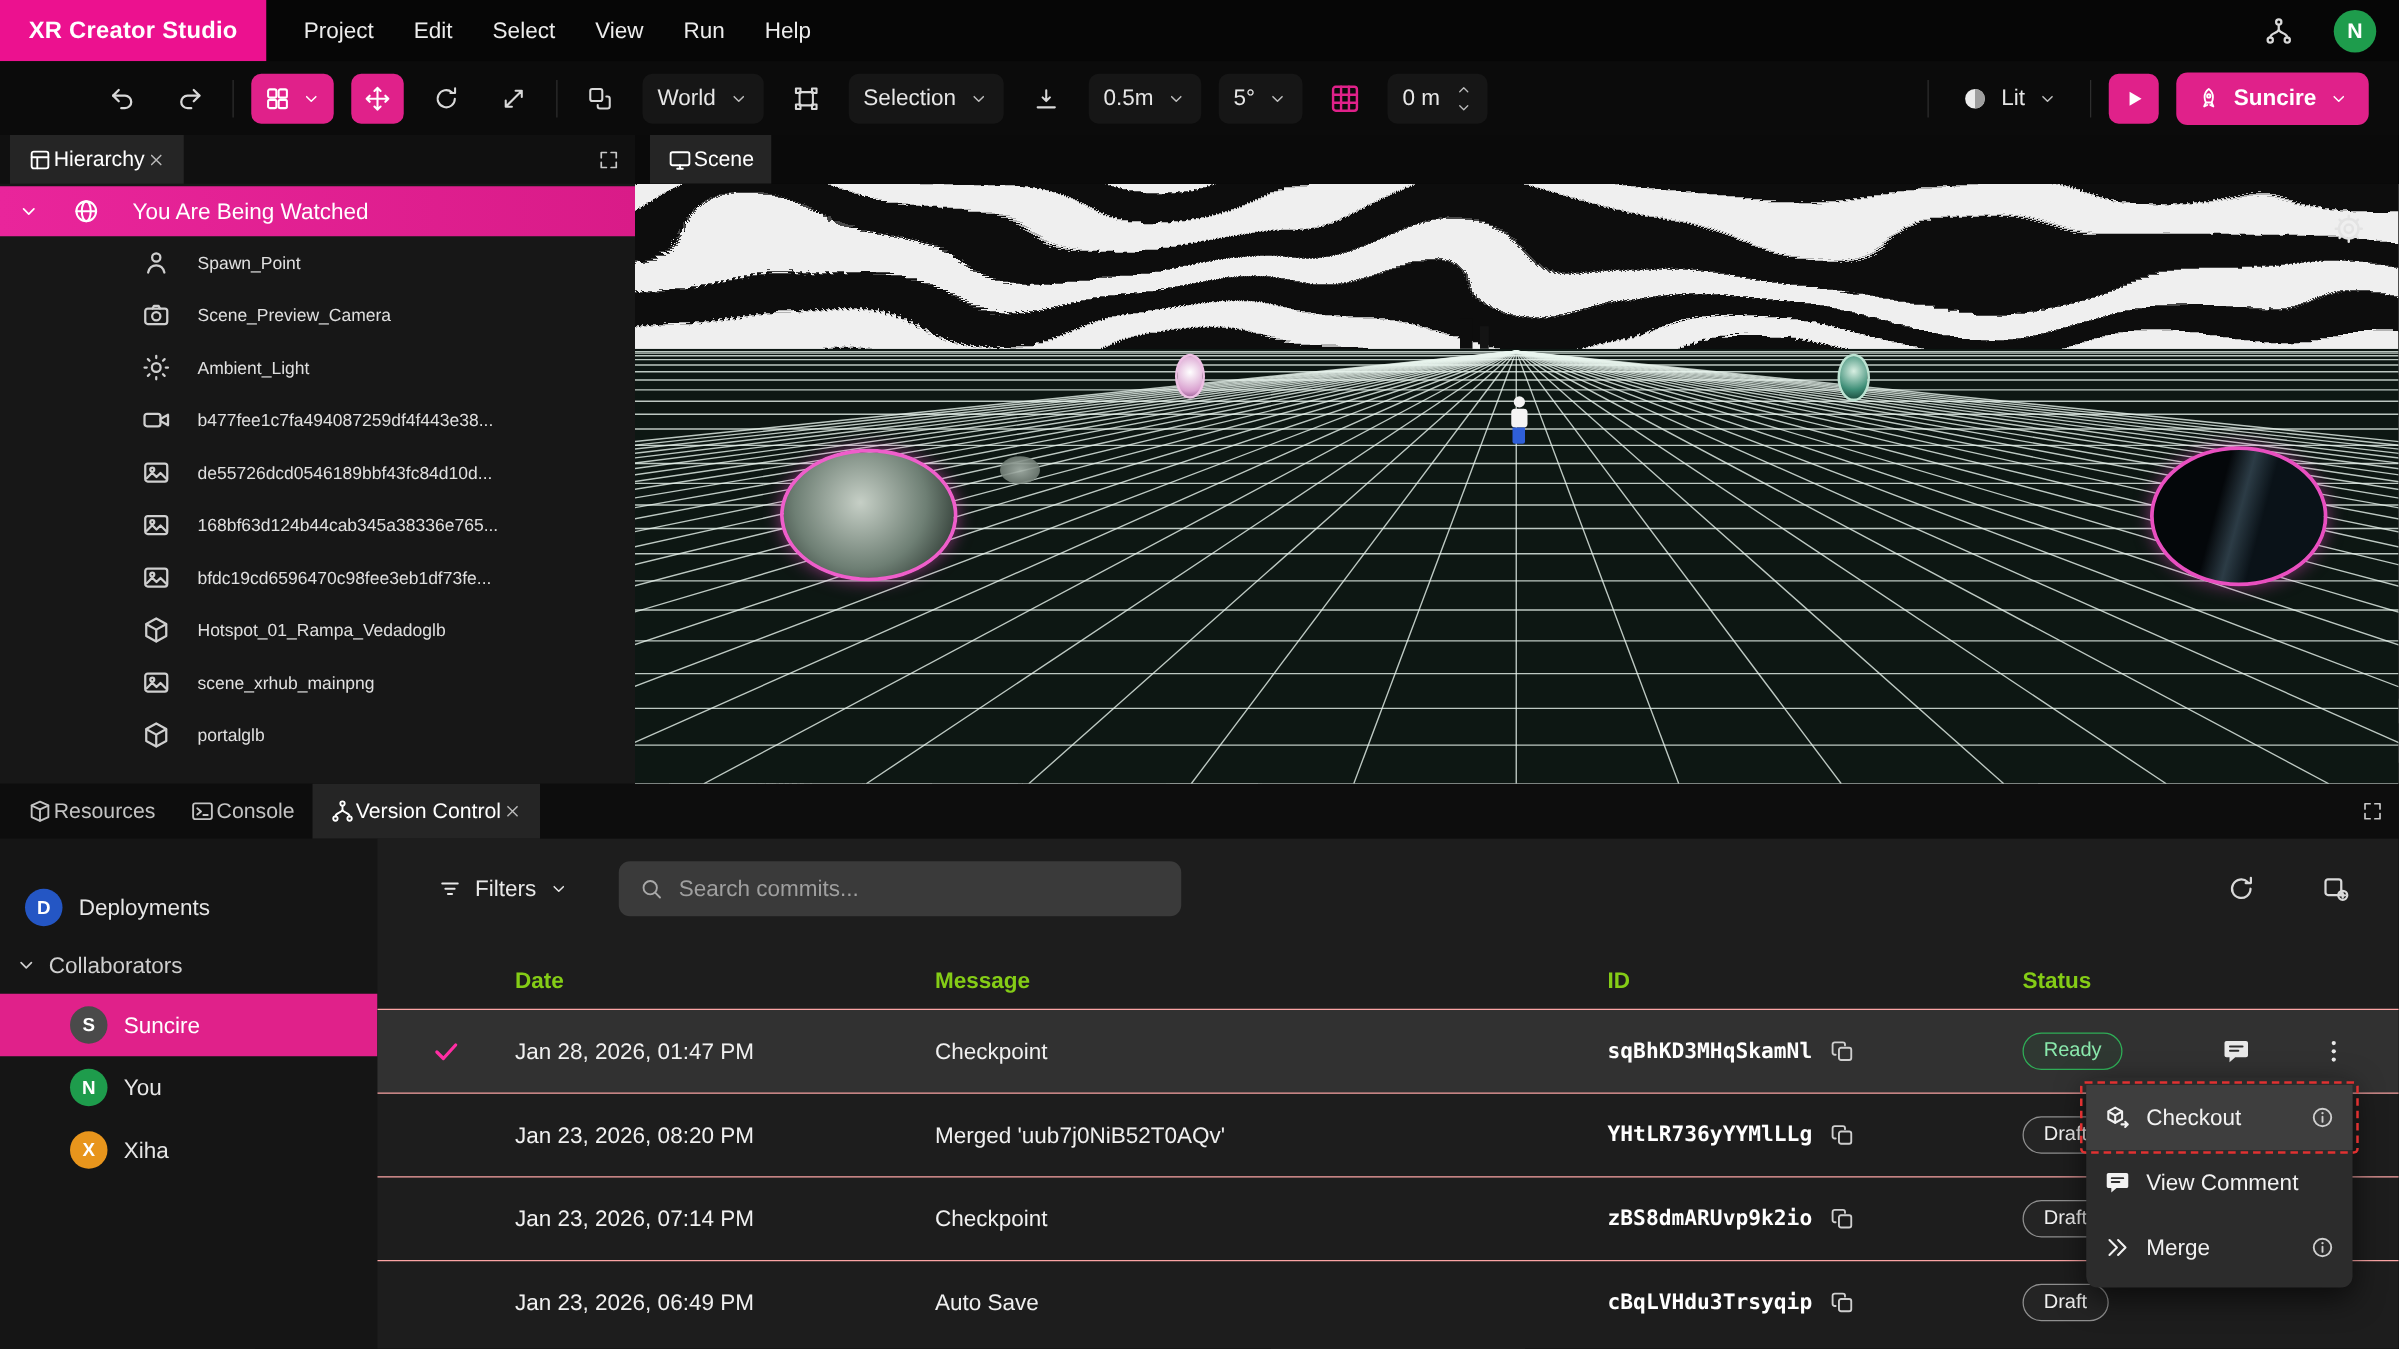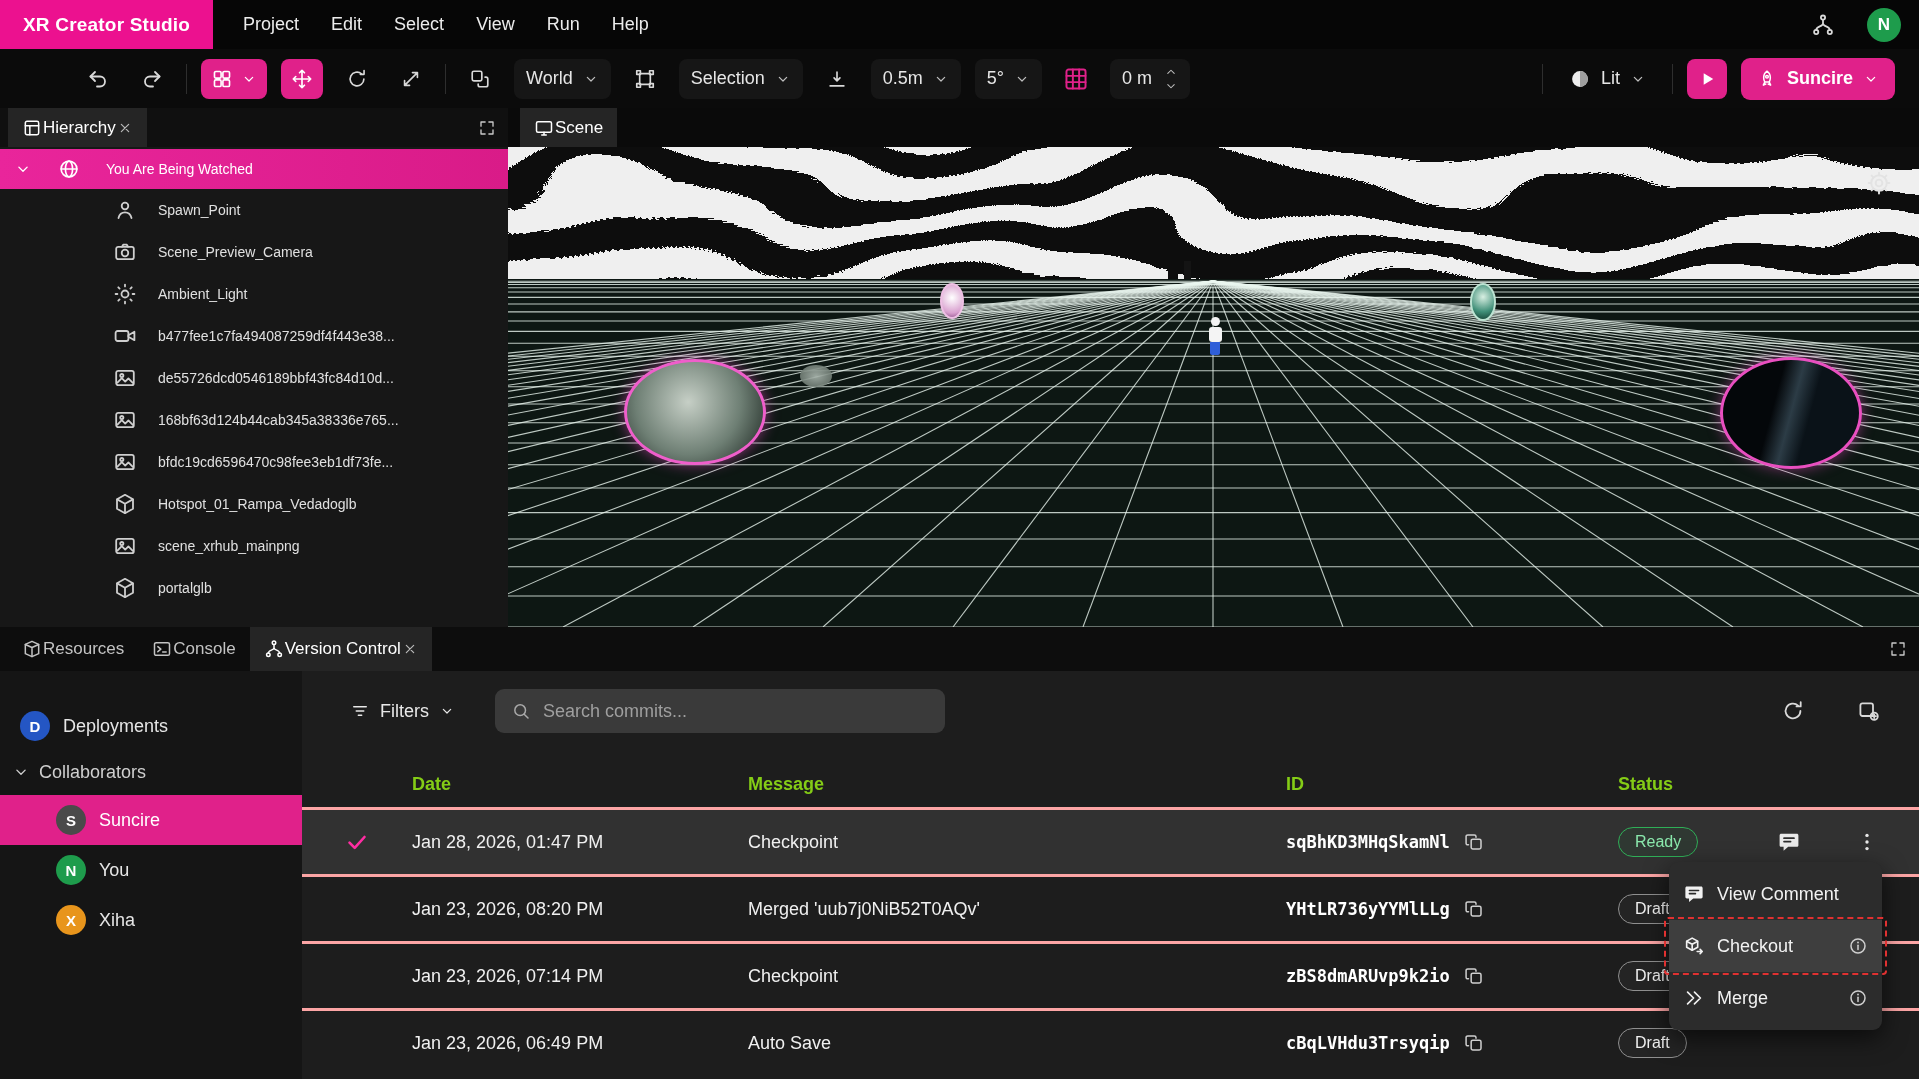--- a/index.html
+++ b/index.html
@@ -43,21 +43,21 @@
   .hierarchy{width:508px;flex:none;background:#171717;display:flex;flex-direction:column;}
   .tabstrip{height:39px;background:#101010;display:flex;align-items:center;flex:none;}
   .tab{display:flex;align-items:center;gap:1px;height:100%;padding:0 14px;font-size:17px;color:#c3c3c3;cursor:pointer;}
   .tab.active{background:#252525;color:#fff;}
   .tab .close{color:#b9b9b9;}
   .strip-spacer{flex:1}
   .strip-btn{margin-right:12px;color:#c9c9c9;background:none;border:none;cursor:pointer;display:flex;}
 
   .tree{flex:1;overflow:hidden;padding-top:2px;}
   .tree-root{height:40px;display:flex;align-items:center;gap:26px;padding-left:14px;
-    background:linear-gradient(90deg,#e9259b,#d91b88);color:#fff;font-size:14px;cursor:pointer;}
+    background:linear-gradient(90deg,#e9259b,#d91b88);color:#fff;font-size:18px;cursor:pointer;}
   .tree-item{height:42px;display:flex;align-items:center;gap:21px;padding-left:113px;
     color:#e0e0e0;font-size:14px;cursor:default;}
   .tree-item .ico{color:#cfcfcf;}
 
   .viewport{flex:1;display:flex;flex-direction:column;min-width:0;background:#000;}
   .viewport .tabstrip{background:#0a0a0a;}
   .canvas{position:relative;flex:1;overflow:hidden;background:#050505;}
   .sky,.ground{position:absolute;left:0;}
   .sky{top:0;width:1411px;height:480px;}
   .ground{top:132px;width:1411px;height:348px;}
@@ -96,21 +96,21 @@
   .filters{display:flex;align-items:center;gap:10px;font-size:18px;color:#e8e8e8;background:none;border:none;cursor:pointer;}
   .searchbox{margin-left:40px;width:450px;height:44px;background:#3a3a3a;border-radius:9px;
     display:flex;align-items:center;gap:12px;padding:0 16px;color:#a9a9a9;}
   .searchbox input{background:transparent;border:none;outline:none;color:#e8e8e8;font-size:18px;width:100%;font-family:inherit;}
   .searchbox input::placeholder{color:#9f9f9f;}
   .vc-toolbar .right{margin-left:auto;display:flex;align-items:center;gap:36px;color:#dcdcdc;}
 
   .vc-table{margin-top:26px;flex:1;display:flex;flex-direction:column;min-height:0;}
   .vc-header,.vc-row{display:grid;grid-template-columns:110px 336px 538px 332px 1fr;align-items:center;}
   .vc-header{height:46px;font-size:18px;font-weight:bold;color:#84cc16;}
-  .vc-row{height:67px;border-top:3px solid #fca5a5;font-size:18px;color:#f0f0f0;cursor:pointer;}
+  .vc-row{height:67px;border-top:1px solid #fca5a5;font-size:18px;color:#f0f0f0;cursor:pointer;}
   .vc-row.selected{background:#313131;}
   .cell.check{display:flex;justify-content:center;color:#ff2da3;}
   .cell.id{display:flex;align-items:center;gap:14px;}
   .commit-id{font-family:"DejaVu Sans Mono",monospace;font-weight:bold;font-size:17px;color:#fff;text-align:right;}
   .copy-btn{background:none;border:none;color:#cfcfcf;cursor:pointer;display:flex;}
   .cell.status{display:flex;align-items:center;padding-right:40px;}
   .badge{border-radius:16px;padding:5px 16px;font-size:16px;border:1.5px solid;white-space:nowrap;}
   .badge.ready{border-color:#2fae57;color:#8ae8ac;background:rgba(30,120,60,.10);}
   .badge.draft{border-color:#8f8f8f;color:#f0f0f0;background:rgba(255,255,255,.03);}
   .row-actions{margin-left:auto;display:flex;align-items:center;gap:54px;}
@@ -845,31 +845,20 @@
 
   </div>
               </div>
             </div>
         </div>
       </section>
     </div>
   </div>
 
   <div class="ctx" id="ctxMenu">
-      <div class="ctx-item ">
-
-   <span class="ico i22">
-          <svg viewBox="0 0 24 24" fill="none" stroke="currentColor" stroke-width="1.8" stroke-linecap="round" stroke-linejoin="round">
-            <path d="M4.2 3.8h15.6c.9 0 1.6.7 1.6 1.6v9.8c0 .9-.7 1.6-1.6 1.6h-8.6l-4.6 4V16.8H4.2c-.9 0-1.6-.7-1.6-1.6V5.4c0-.9.7-1.6 1.6-1.6z" fill="currentColor" stroke="none"></path>
-            <path d="M7 8.2h10M7 11.6h6.6" stroke="#2c2c2c" stroke-width="1.7"></path>
-          </svg>
-        </span>
-   <span>View Comment</span>
-
- </div>
       <div class="ctx-item hl">
    <span class="dashed"></span>
    <span class="ico i22">
           <svg viewBox="0 0 24 24" fill="none" stroke="currentColor" stroke-width="1.8" stroke-linecap="round" stroke-linejoin="round">
             <path d="M10 3.4L4 6.7v6.6l6 3.3 6-3.3V6.7z"></path>
             <path d="M4.3 7l5.7 3.1L15.7 7M10 10.1v6.4"></path>
             <path d="M15.5 18h5.5M21 18l-2.3-2.3M21 18l-2.3 2.3"></path>
           </svg>
         </span>
    <span>Checkout</span>
@@ -880,20 +869,31 @@
               <path d="M12 11.2v5"></path>
               <circle cx="12" cy="7.8" r="1.1" fill="currentColor" stroke="none"></circle>
             </svg>
           </span>
         </span>
  </div>
       <div class="ctx-item ">
 
    <span class="ico i22">
           <svg viewBox="0 0 24 24" fill="none" stroke="currentColor" stroke-width="1.8" stroke-linecap="round" stroke-linejoin="round">
+            <path d="M4.2 3.8h15.6c.9 0 1.6.7 1.6 1.6v9.8c0 .9-.7 1.6-1.6 1.6h-8.6l-4.6 4V16.8H4.2c-.9 0-1.6-.7-1.6-1.6V5.4c0-.9.7-1.6 1.6-1.6z" fill="currentColor" stroke="none"></path>
+            <path d="M7 8.2h10M7 11.6h6.6" stroke="#2c2c2c" stroke-width="1.7"></path>
+          </svg>
+        </span>
+   <span>View Comment</span>
+
+ </div>
+      <div class="ctx-item ">
+
+   <span class="ico i22">
+          <svg viewBox="0 0 24 24" fill="none" stroke="currentColor" stroke-width="1.8" stroke-linecap="round" stroke-linejoin="round">
             <path d="M5 5.5l6.5 6.5L5 18.5M12.5 5.5L19 12l-6.5 6.5"></path>
           </svg>
         </span>
    <span>Merge</span>
    <span class="info">
           <span class="ico i20">
             <svg viewBox="0 0 24 24" fill="none" stroke="currentColor" stroke-width="1.8" stroke-linecap="round" stroke-linejoin="round">
               <circle cx="12" cy="12" r="8.4"></circle>
               <path d="M12 11.2v5"></path>
               <circle cx="12" cy="7.8" r="1.1" fill="currentColor" stroke="none"></circle>

